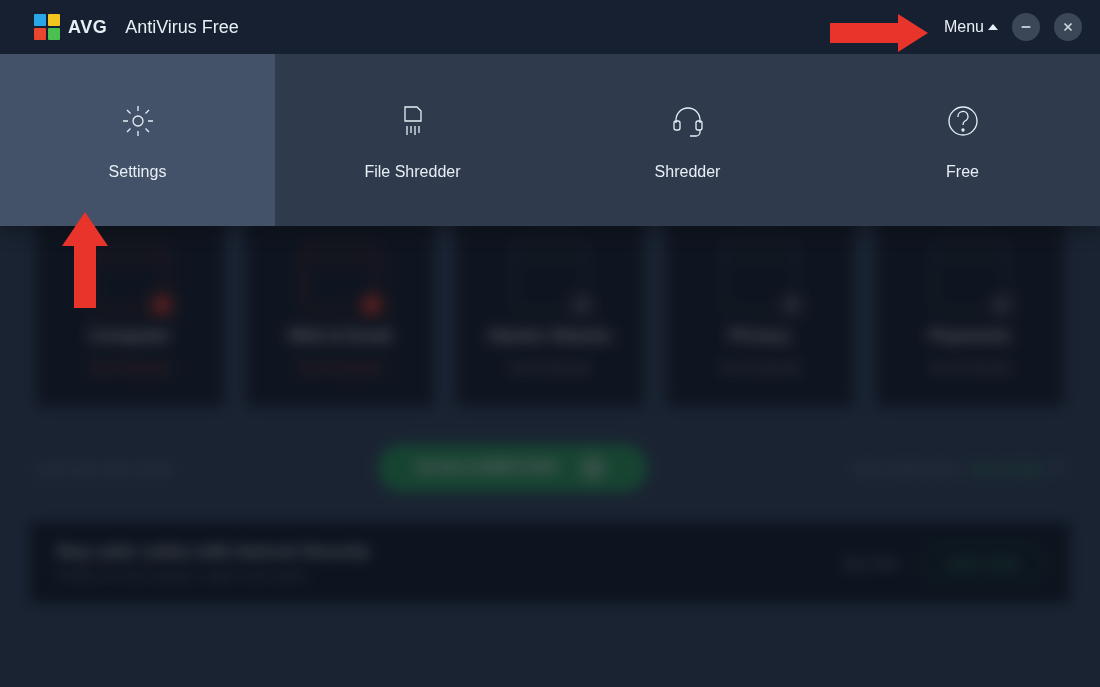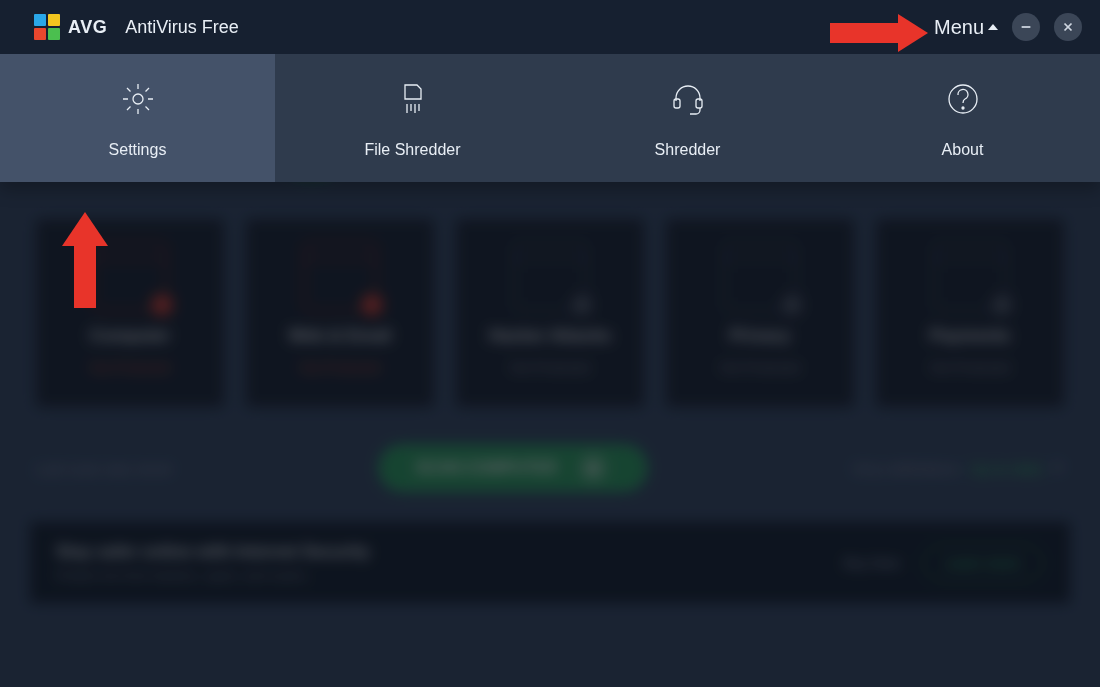--- a/index.html
+++ b/index.html
@@ -26,36 +26,36 @@
   .t-blue   { background:#2aa7e8; top:0; left:0; }
   .t-yellow { background:#f3c61f; top:0; right:0; }
   .t-red    { background:#e8472e; bottom:0; left:0; }
   .t-green  { background:#4bbf4f; bottom:0; right:0; }
   .logo-text { font-weight: 700; font-size: 18px; letter-spacing: .5px; }
   .product-name { font-size: 18px; margin-left: 10px; font-weight: 400; text-align: center; }
 
   .title-right { margin-left: auto; display:flex; align-items:center; gap:14px; }
   .menu-btn {
     display:flex; align-items:center; gap:4px;
-    font-size:20px; cursor:pointer; user-select:none;
+    font-size:16px; cursor:pointer; user-select:none;
   }
   .chevron-up {
     width:0; height:0; border-left:5px solid transparent; border-right:5px solid transparent;
     border-bottom:6px solid #e8eef5;
   }
   .win-btn {
     width:28px; height:28px; border-radius:50%; background:#3b4657;
     display:flex; align-items:center; justify-content:center; cursor:pointer;
     color:#cfd6e0;
   }
   .win-btn svg { width:14px; height:14px; stroke:#cfd6e0; stroke-width:2; fill:none; }
 
   
   .menu-panel {
-    position:absolute; top:54px; left:0; right:0; height:128px;
+    position:absolute; top:54px; left:0; right:0; height:172px;
     background:#2f3b4d; display:flex; z-index:6;
     box-shadow: 0 8px 16px rgba(0,0,0,.25);
   }
   
   .menu-panel::after {
     content:""; position:absolute; top:-8px; right:118px;
     border-left:8px solid transparent; border-right:8px solid transparent; border-bottom:8px solid #2f3b4d;
   }
   .menu-item {
     flex:1 1 0; display:flex; flex-direction:column; align-items:center; justify-content:center;
@@ -228,21 +228,21 @@
   </div>
 
   <div class="menu-item">
     <span class="icon">
       <svg viewBox="0 0 36 36">
           <circle cx="18" cy="18" r="14"></circle>
           <path d="M13 14a5 5 0 1 1 7 4c-2 1-2 2-2 4"></path>
           <circle cx="18" cy="27" r="1" fill="#e8eef5"></circle>
         </svg>
     </span>
-    <span class="label">About</span>
+    <span class="label">Free</span>
   </div>
 
 </div>
 
 <div class="arrow right">
   <div class="shaft-r"></div>
     <div class="head-r"></div>
 </div>
 <div class="arrow up">
   <div class="head-u"></div>

